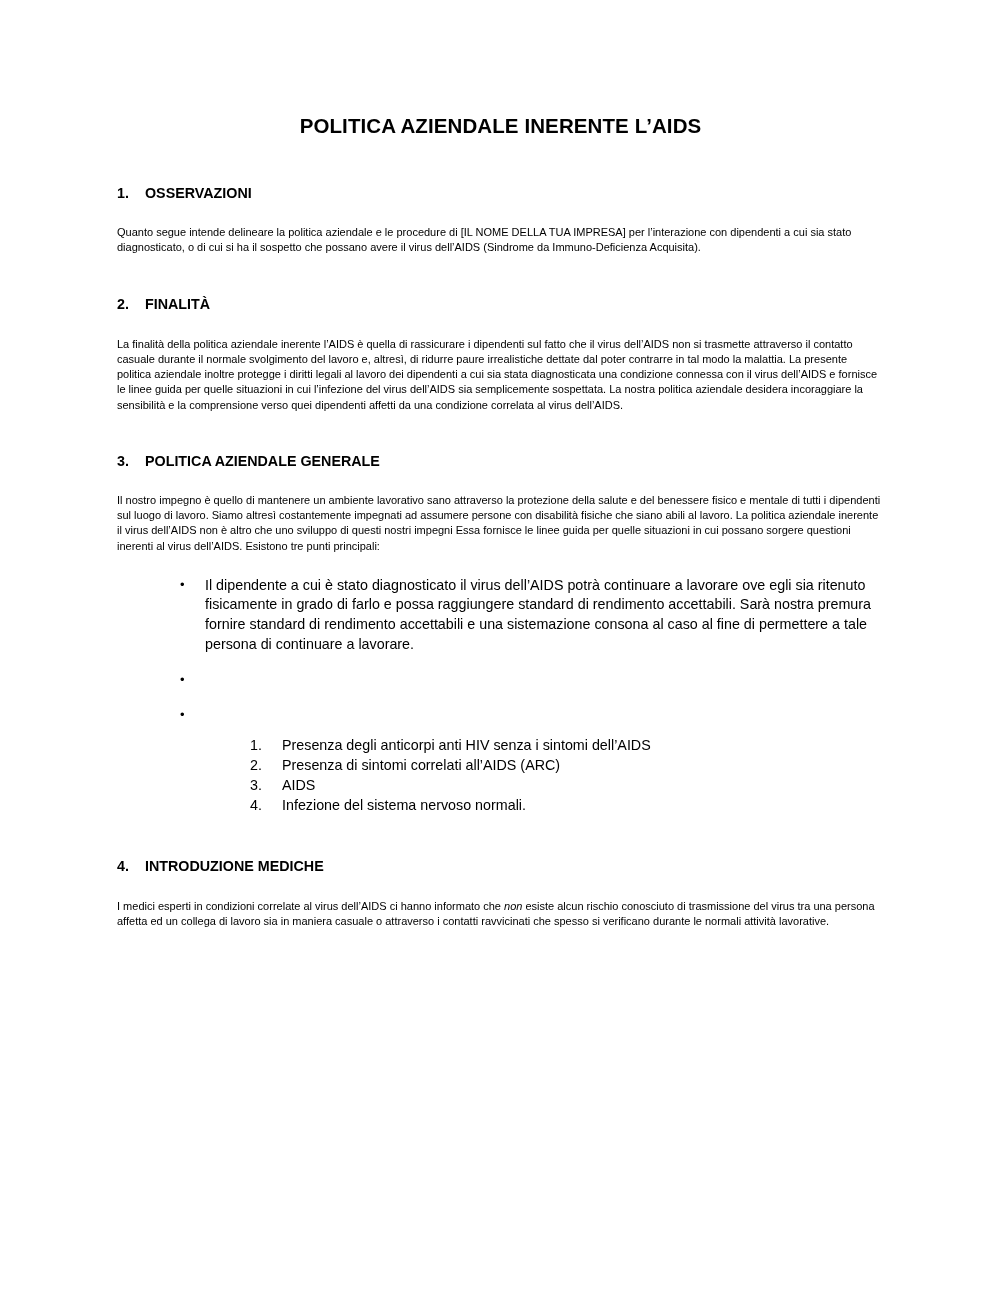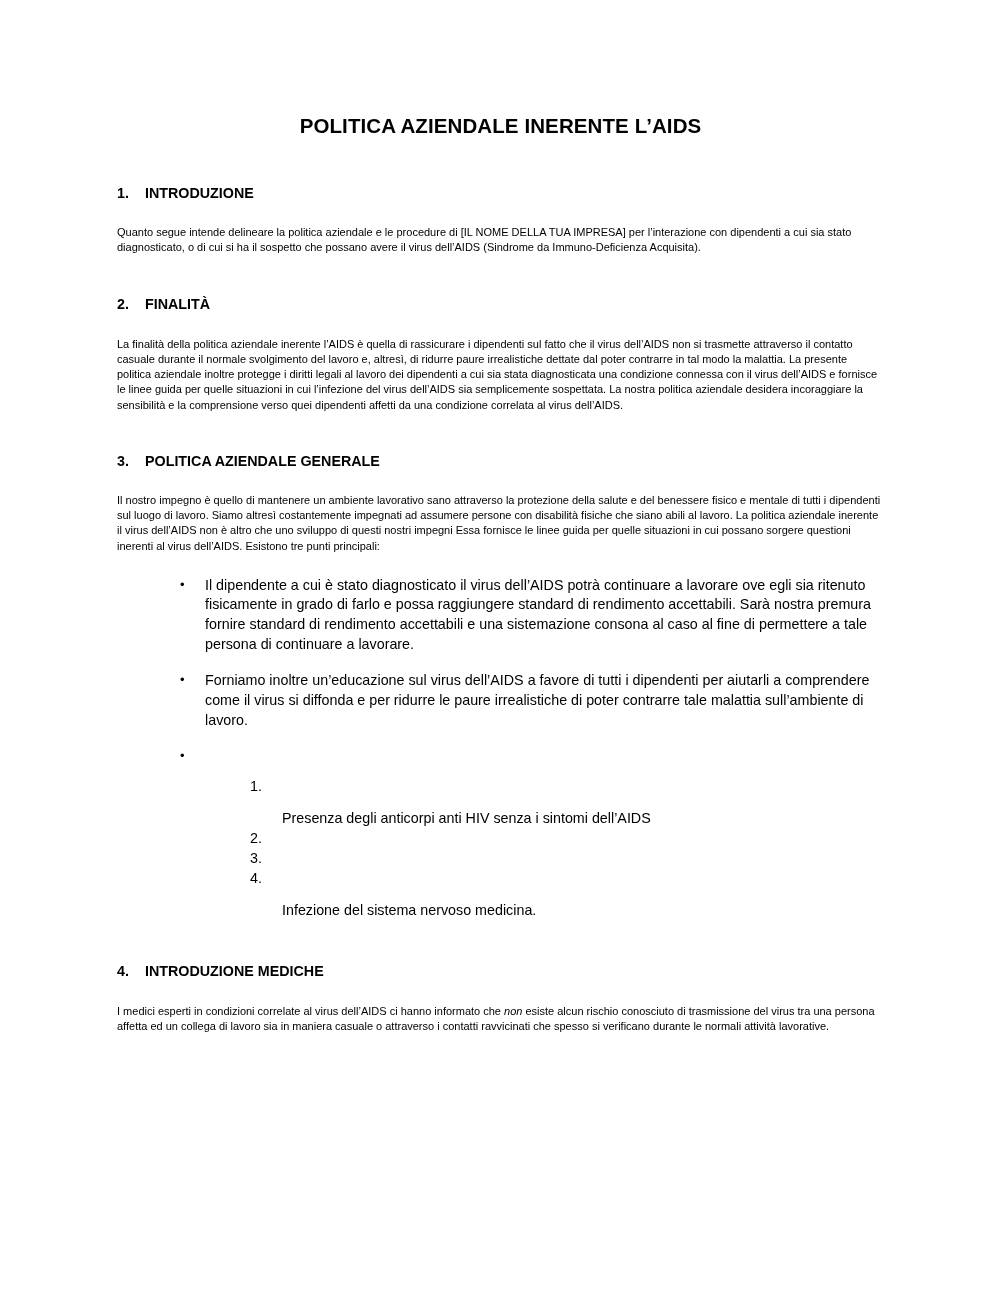--- a/index.html
+++ b/index.html
@@ -97,36 +97,36 @@
     display: flex;
     align-items: flex-start;
     font-size: 14.3px;
     line-height: 1.4;
   }
   .num-marker {
     flex: 0 0 32px;
     width: 32px;
     margin-left: 133px; 
   }
-  .num-body { flex: 1 1 auto; margin-top: 32px; }
+  .num-body { flex: 1 1 auto; }
   .italic { font-style: italic; text-align: center; }
 </style>
 </head>
 <body>
 
 <div class="page">
   <div class="content">
 
     <h1 class="doc-title">POLITICA AZIENDALE INERENTE L’AIDS</h1>
 
     <div class="gap-body-to-heading" style="height:45px"></div>
     <div class="section">
       <div class="section-heading">
         <span class="sec-num">1.</span>
-        <span class="sec-label">INTRODUZIONE</span>
+        <span class="sec-label">OSSERVAZIONI</span>
       </div>
       <div class="gap-heading-to-body"></div>
       <p class="body-text">Quanto segue intende delineare la politica aziendale e le procedure di [IL NOME DELLA TUA IMPRESA] per l’interazione con dipendenti a cui sia stato diagnosticato, o di cui si ha il sospetto che possano avere il virus dell’AIDS (Sindrome da Immuno-Deficienza Acquisita).</p>
     </div>
 
     <div class="gap-body-to-heading"></div>
     <div class="section">
       <div class="section-heading">
         <span class="sec-num">2.</span>
         <span class="sec-label">FINALITÀ</span>
@@ -146,41 +146,42 @@
 
       <div style="height:22px"></div>
 
       <ul class="bullet-list">
         <li class="bullet-item">
           <span class="bullet-marker">•</span>
           <span class="bullet-body">Il dipendente a cui è stato diagnosticato il virus dell’AIDS potrà continuare a lavorare ove egli sia ritenuto fisicamente in grado di farlo e possa raggiungere standard di rendimento accettabili. Sarà nostra premura fornire standard di rendimento accettabili e una sistemazione consona al caso al fine di permettere a tale persona di continuare a lavorare.</span>
         </li>
         <li class="bullet-item">
           <span class="bullet-marker">•</span>
-          <span class="bullet-body">Forniamo inoltre un’educazione sul virus dell’AIDS a favore di tutti i dipendenti per aiutarli a comprendere come il virus si diffonda e per ridurre le paure irrealistiche di poter contrarre tale malattia sull’ambiente di lavoro.</span>
         </li>
         <li class="bullet-item">
           <span class="bullet-marker">•</span>
         </li>
       </ul>
 
       <ol class="num-list">
         <li class="num-item">
           <span class="num-marker">1.</span>
           <span class="num-body">Presenza degli anticorpi anti HIV senza i sintomi dell’AIDS</span>
         </li>
         <li class="num-item">
           <span class="num-marker">2.</span>
+          <span class="num-body">Presenza di sintomi correlati all’AIDS (ARC)</span>
         </li>
         <li class="num-item">
           <span class="num-marker">3.</span>
+          <span class="num-body">AIDS</span>
         </li>
         <li class="num-item">
           <span class="num-marker">4.</span>
-          <span class="num-body">Infezione del sistema nervoso medicina.</span>
+          <span class="num-body">Infezione del sistema nervoso normali.</span>
         </li>
       </ol>
     </div>
 
     <div class="gap-body-to-heading" style="height:42px"></div>
     <div class="section">
       <div class="section-heading">
         <span class="sec-num">4.</span>
         <span class="sec-label">INTRODUZIONE MEDICHE</span>
       </div>

